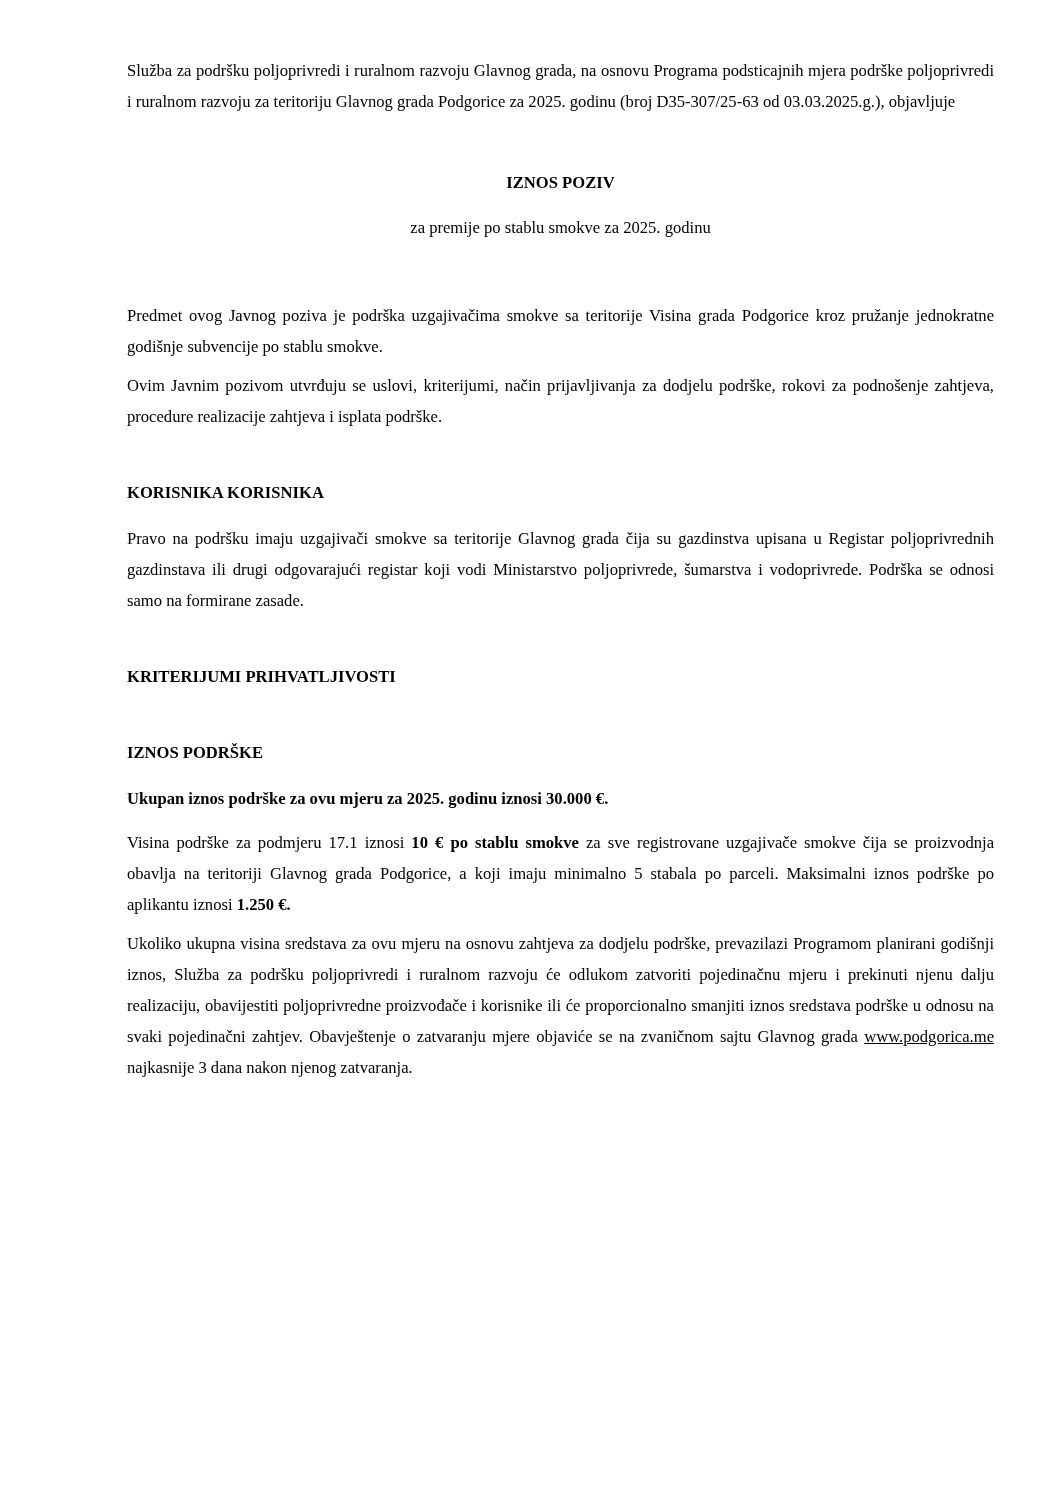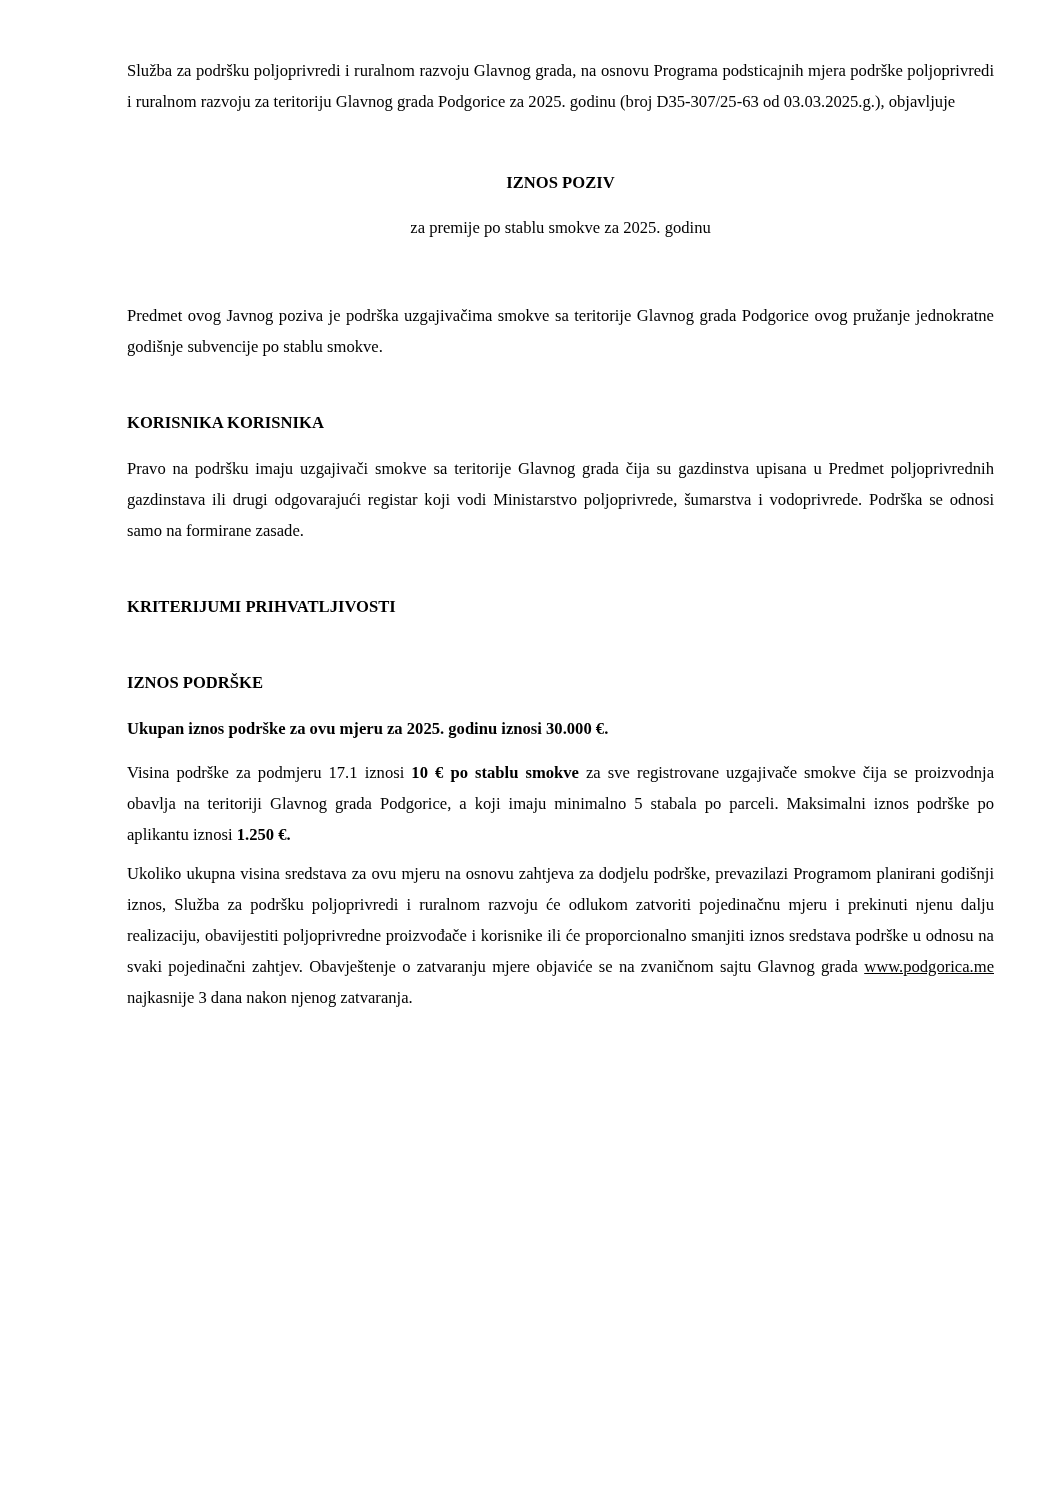--- a/index.html
+++ b/index.html
@@ -62,26 +62,27 @@
 <body>
 
 <div class="page">
 
   <p class="body-text">Služba za podršku poljoprivredi i ruralnom razvoju Glavnog grada, na osnovu Programa podsticajnih mjera podrške poljoprivredi i ruralnom razvoju za teritoriju Glavnog grada Podgorice za 2025. godinu (broj D35-307/25-63 od 03.03.2025.g.), objavljuje</p>
 
   <p class="title">IZNOS POZIV</p>
 
   <p class="subtitle">za  premije po stablu smokve za 2025. godinu</p>
 
-  <p class="body-text mt-predmet">Predmet ovog Javnog poziva je podrška uzgajivačima smokve sa teritorije Glavnog grada Podgorice ovog pružanje jednokratne godišnje subvencije po stablu smokve.</p>
+  <p class="body-text mt-predmet">Predmet ovog Javnog poziva je podrška uzgajivačima smokve sa teritorije Visina grada Podgorice kroz pružanje jednokratne godišnje subvencije po stablu smokve.</p>
 
+  <p class="body-text mt-para">Ovim Javnim pozivom utvrđuju se uslovi, kriterijumi, način prijavljivanja za dodjelu podrške, rokovi za podnošenje zahtjeva, procedure realizacije zahtjeva i isplata podrške.</p>
 
   <p class="heading">KORISNIKA KORISNIKA</p>
 
-  <p class="body-text">Pravo na podršku imaju uzgajivači smokve sa teritorije Glavnog grada čija su gazdinstva upisana u Predmet poljoprivrednih gazdinstava ili drugi odgovarajući registar koji vodi Ministarstvo poljoprivrede, šumarstva i vodoprivrede. Podrška se odnosi samo na formirane zasade.</p>
+  <p class="body-text">Pravo na podršku imaju uzgajivači smokve sa teritorije Glavnog grada čija su gazdinstva upisana u Registar poljoprivrednih gazdinstava ili drugi odgovarajući registar koji vodi Ministarstvo poljoprivrede, šumarstva i vodoprivrede. Podrška se odnosi samo na formirane zasade.</p>
 
   <p class="heading">KRITERIJUMI PRIHVATLJIVOSTI</p>
 
 
   <p class="heading">IZNOS PODRŠKE</p>
 
   <p class="body-text bold mt-ukupan">Ukupan iznos podrške za ovu mjeru za 2025. godinu iznosi 30.000 €.</p>
 
   <p class="body-text mt-visina"><span>Visina podrške za podmjeru 17.1 iznosi </span><strong>10 € po stablu smokve</strong><span> za sve registrovane uzgajivače smokve čija se proizvodnja obavlja na teritoriji Glavnog grada Podgorice, a koji imaju minimalno 5 stabala po parceli. Maksimalni iznos podrške po aplikantu iznosi </span><strong>1.250 €.</strong></p>
 

